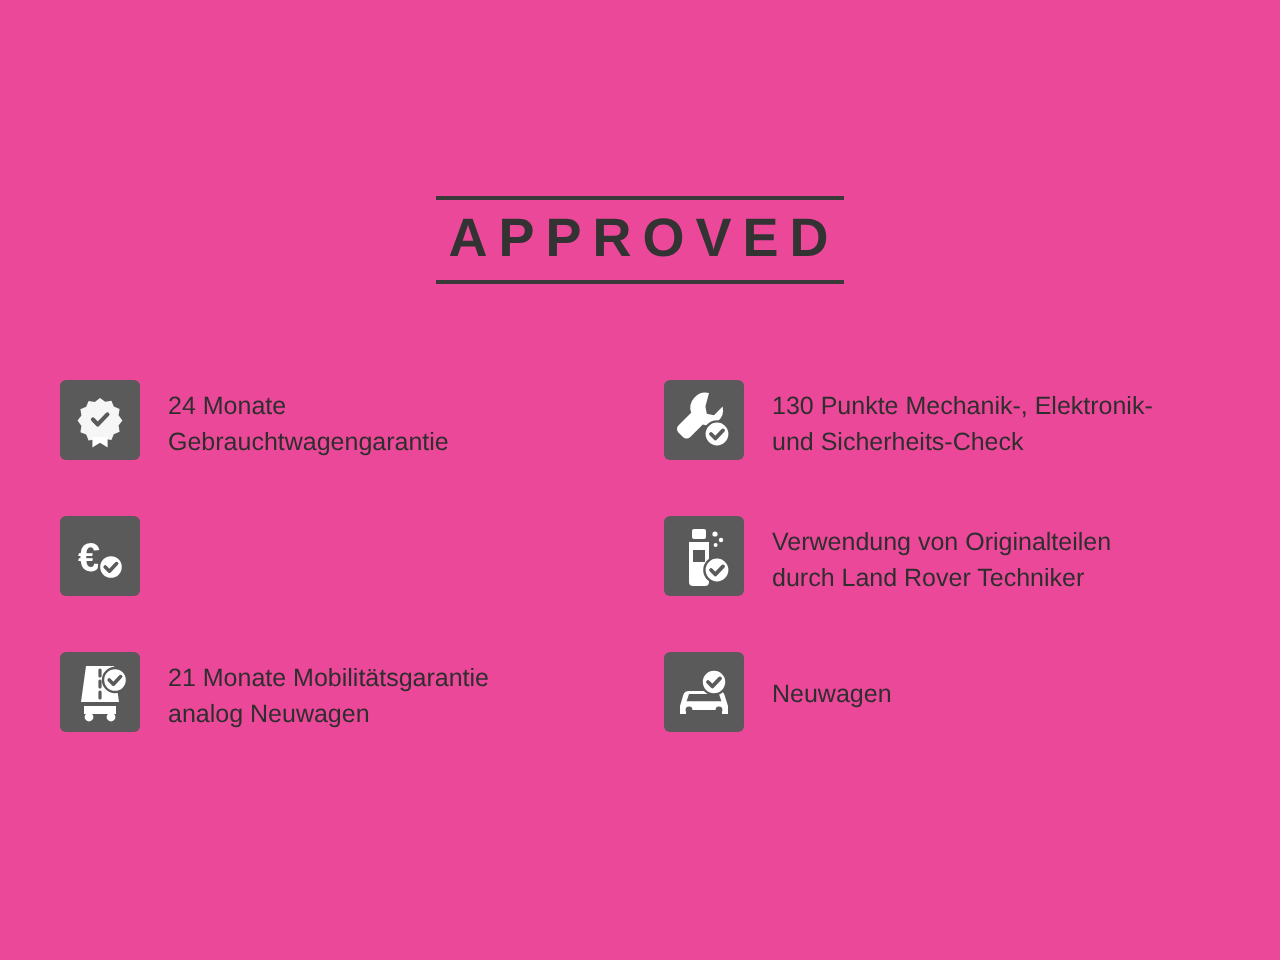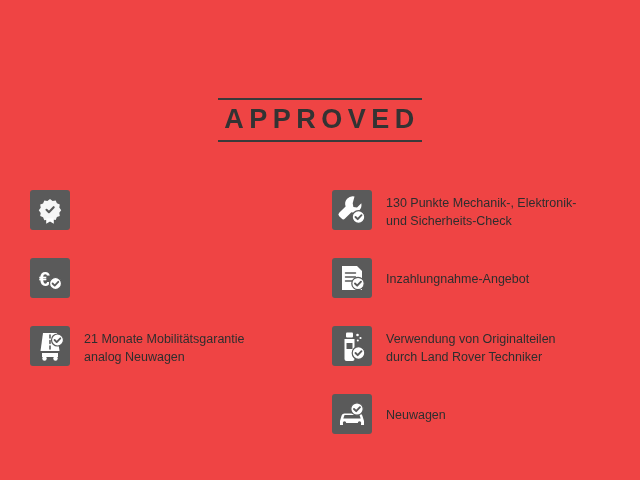--- a/index.html
+++ b/index.html
@@ -10,21 +10,21 @@
     width: 640px;
     height: 480px;
     background: #ffffff;
     font-family: "Liberation Sans", sans-serif;
     overflow: hidden;
   }
   .page {
     position: relative;
     width: 640px;
     height: 480px;
-    background: #ef4444;
+    background: #ec4899;
     box-sizing: border-box;
   }
   
   .title-wrap {
     position: absolute;
     top: 98px;
     left: 0;
     width: 640px;
     text-align: center;
   }
@@ -111,20 +111,22 @@
       <div class="feature">
         <div class="icon-box">
           <svg width="40" height="40" viewBox="0 0 40 40">
             <g fill="#ffffff">
               <path d="M20 9 l2.6 1.9 3.1-.5 1.2 2.9 2.9 1.2-.5 3.1 1.9 2.6-1.9 2.6 .5 3.1-2.9 1.2-1.2 2.9-3.1-.5L20 31.6l-2.6-1.9-3.1.5-1.2-2.9-2.9-1.2 .5-3.1L8.8 20.3l1.9-2.6-.5-3.1 2.9-1.2 1.2-2.9 3.1 .5z" opacity="0.95"></path>
             </g>
             <path d="M16.5 19.8 l2.4 2.4 4.8-5" stroke="#5a5a5a" stroke-width="2.1" fill="none" stroke-linecap="round" stroke-linejoin="round"></path>
             <path d="M16.2 28.5 l0 5.2 3.8-2.3 3.8 2.3 0-5.2z" fill="#ffffff"></path>
           </svg>
         </div>
+        <div class="feature-text">24 Monate
+Gebrauchtwagengarantie</div>
       </div>
 
 
       <div class="feature one-line">
         <div class="icon-box">
           <svg width="40" height="40" viewBox="0 0 40 40">
             <text x="9" y="27.5" font-family="Liberation Sans, sans-serif" font-size="20" font-weight="bold" fill="#ffffff">€</text>
             <circle cx="25.5" cy="25.5" r="6" fill="#ffffff" stroke="#5a5a5a" stroke-width="1.2"></circle>
             <path d="M22.6 25.5 l2.1 2.1 3.6-3.8" stroke="#5a5a5a" stroke-width="1.8" fill="none" stroke-linecap="round" stroke-linejoin="round"></path>
           </svg>
@@ -156,31 +158,20 @@
           <svg width="40" height="40" viewBox="0 0 40 40">
             <path d="M22.5 6.5 a7.6 7.6 0 0 0-8.9 9.9 l-6.4 6.4 a2.4 2.4 0 0 0 0 3.4 l2.4 2.4 a2.4 2.4 0 0 0 3.4 0 l6.4-6.4 a7.6 7.6 0 0 0 9.9-8.9 l-4.3 4.3-3.6-.7-.7-3.6 z" fill="#ffffff"></path>
             <circle cx="26.5" cy="27" r="6.3" fill="#ffffff" stroke="#5a5a5a" stroke-width="1.2"></circle>
             <path d="M23.5 27 l2.2 2.2 3.8-4" stroke="#5a5a5a" stroke-width="1.9" fill="none" stroke-linecap="round" stroke-linejoin="round"></path>
           </svg>
         </div>
         <div class="feature-text">130 Punkte Mechanik-, Elektronik-
 und Sicherheits-Check</div>
       </div>
 
-      <div class="feature one-line">
-        <div class="icon-box">
-          <svg width="40" height="40" viewBox="0 0 40 40">
-            <path d="M10 8 h15 l5 5 v19 h-20 z" fill="#ffffff"></path>
-            <path d="M13.5 15 h10 M13.5 19 h10 M13.5 23 h7" stroke="#5a5a5a" stroke-width="1.5" stroke-linecap="round"></path>
-            <circle cx="26" cy="25.5" r="6.2" fill="#ffffff" stroke="#5a5a5a" stroke-width="1.2"></circle>
-            <path d="M23 25.5 l2.2 2.2 3.8-4" stroke="#5a5a5a" stroke-width="1.9" fill="none" stroke-linecap="round" stroke-linejoin="round"></path>
-          </svg>
-        </div>
-        <div class="feature-text">Inzahlungnahme-Angebot</div>
-      </div>
 
       <div class="feature">
         <div class="icon-box">
           <svg width="40" height="40" viewBox="0 0 40 40">
             <rect x="14" y="6.5" width="7" height="5" rx="1" fill="#ffffff"></rect>
             <path d="M12.5 13 h10 v20 a2 2 0 0 1-2 2 h-6 a2 2 0 0 1-2-2 z" fill="#ffffff"></path>
             <path d="M14.5 17 h6 v6 h-6 z" fill="#5a5a5a"></path>
             <circle cx="25.5" cy="9" r="1.3" fill="#ffffff"></circle>
             <circle cx="28.5" cy="12" r="1.1" fill="#ffffff"></circle>
             <circle cx="25.8" cy="14.5" r="1" fill="#ffffff"></circle>

